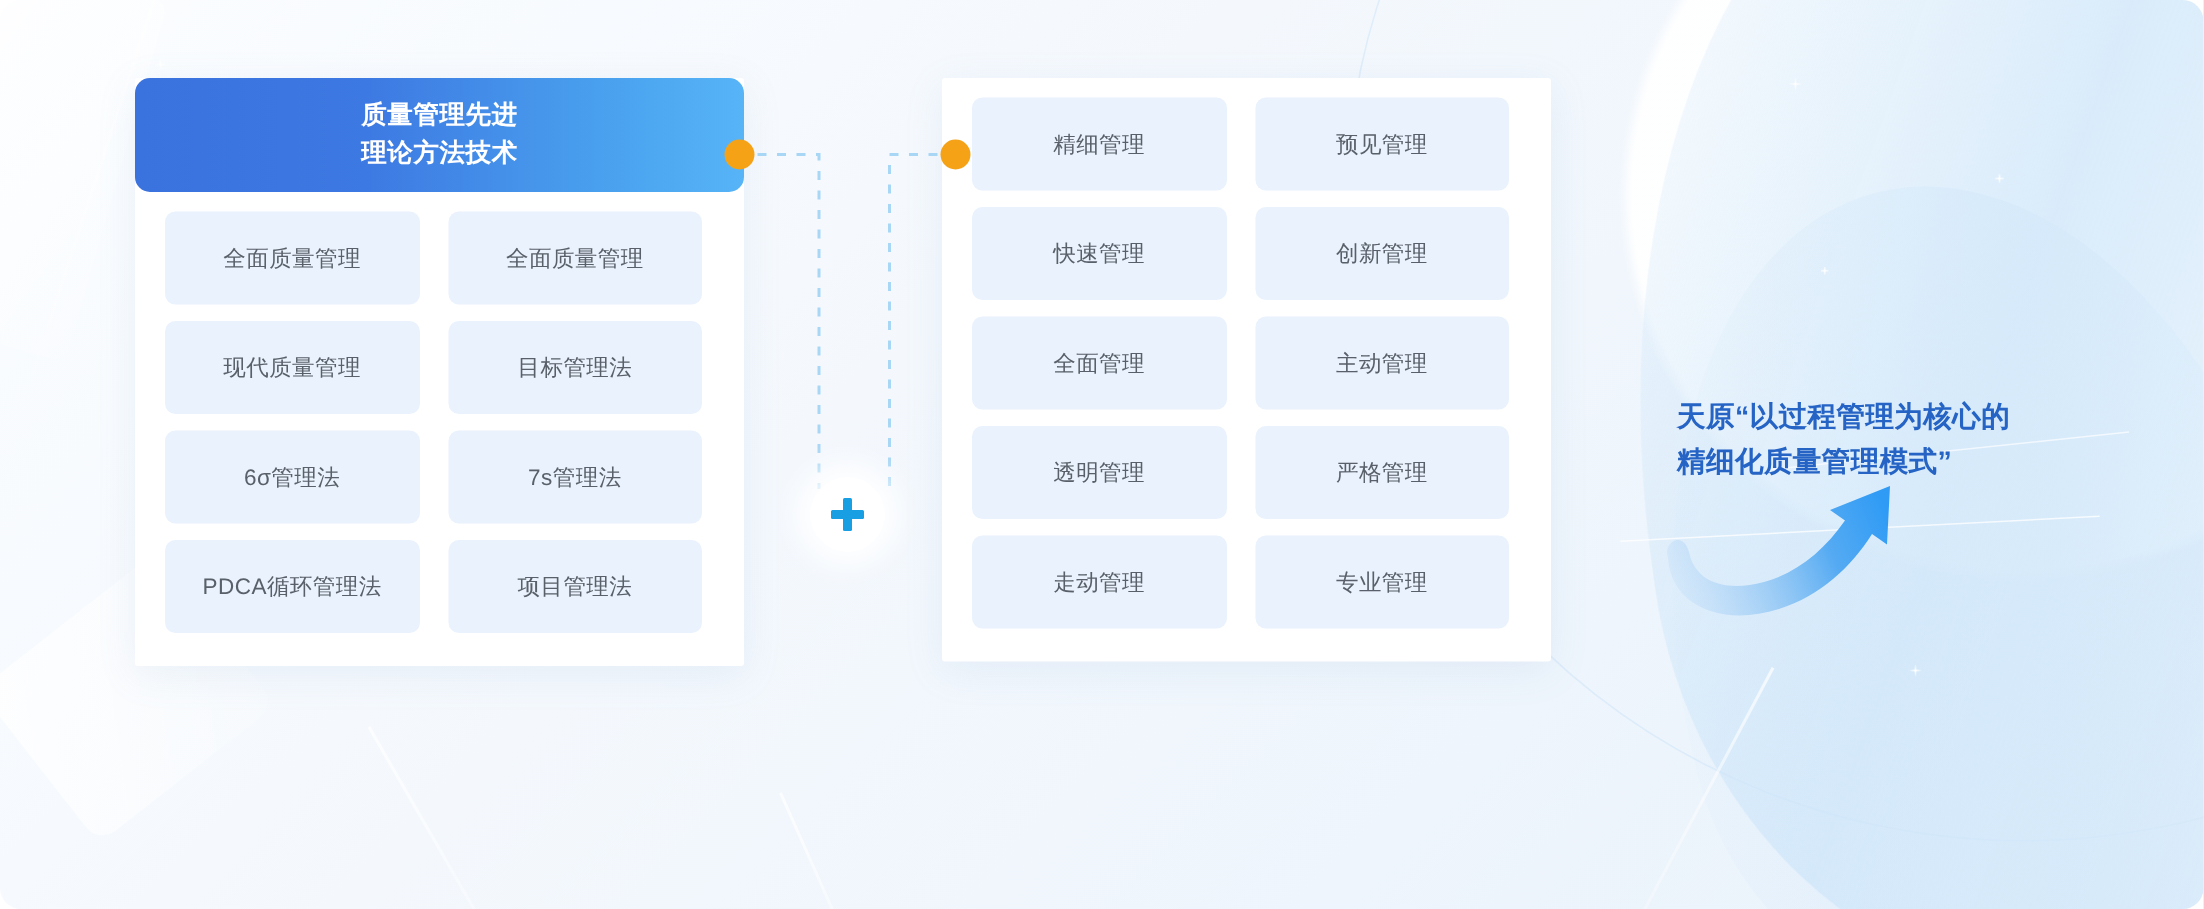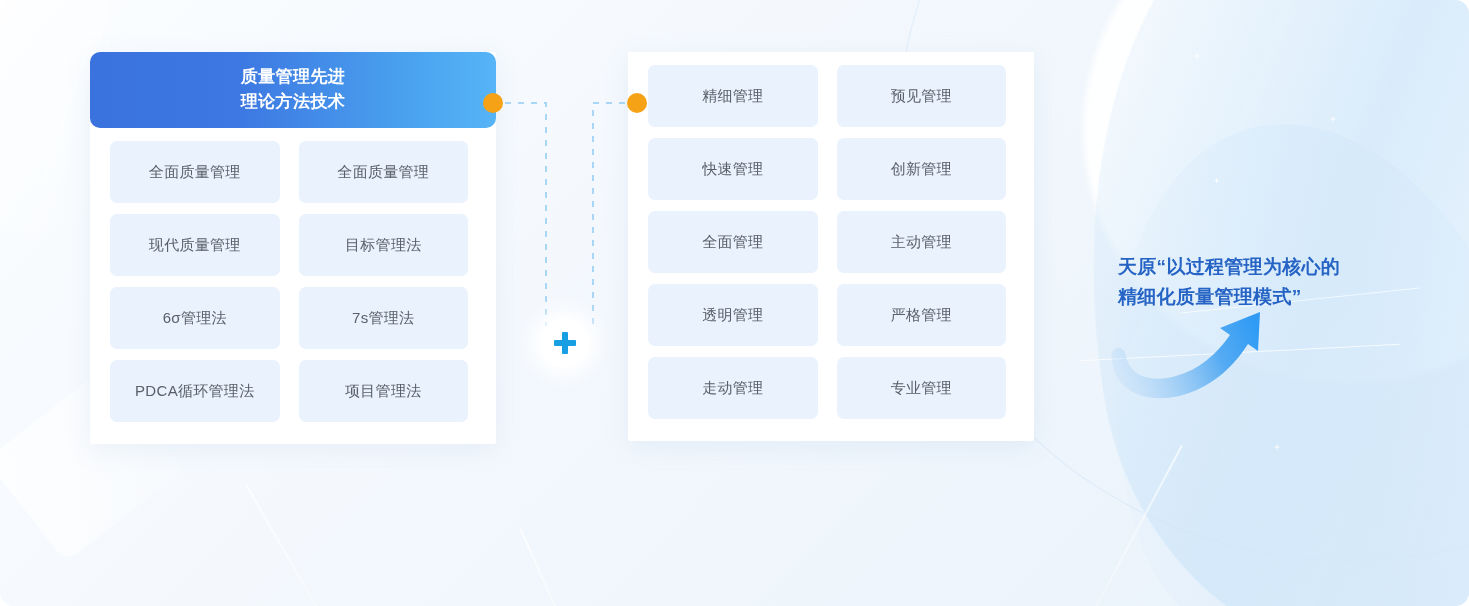--- a/index.html
+++ b/index.html
@@ -155,21 +155,21 @@
   }
   .plus-badge i::before, .plus-badge i::after {
     content: ""; position: absolute; background: #189fe3; border-radius: 1px;
   }
   .plus-badge i::before { left: 0; top: 8px; width: 22px; height: 6px; }
   .plus-badge i::after  { top: 0; left: 8px; width: 6px; height: 22px; }
 
   
   .outcome {
     position: absolute;
-    left: 1118px; top: 252px;
+    left: 1118px; top: 264px;
     width: 330px;
   }
   .outcome-text {
     color: #2563c4;
     font-size: 19px;
     font-weight: 700;
     line-height: 1.6;
     letter-spacing: .3px;
   }
   .outcome-text span { display: block; }

